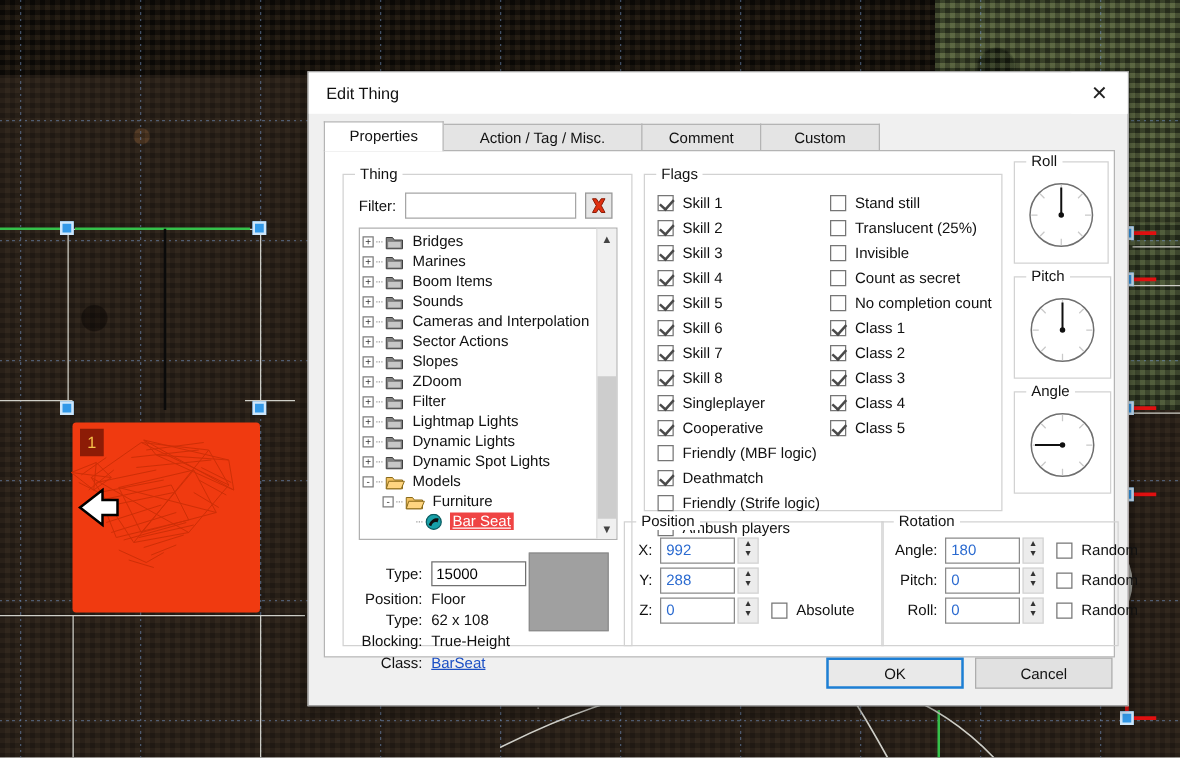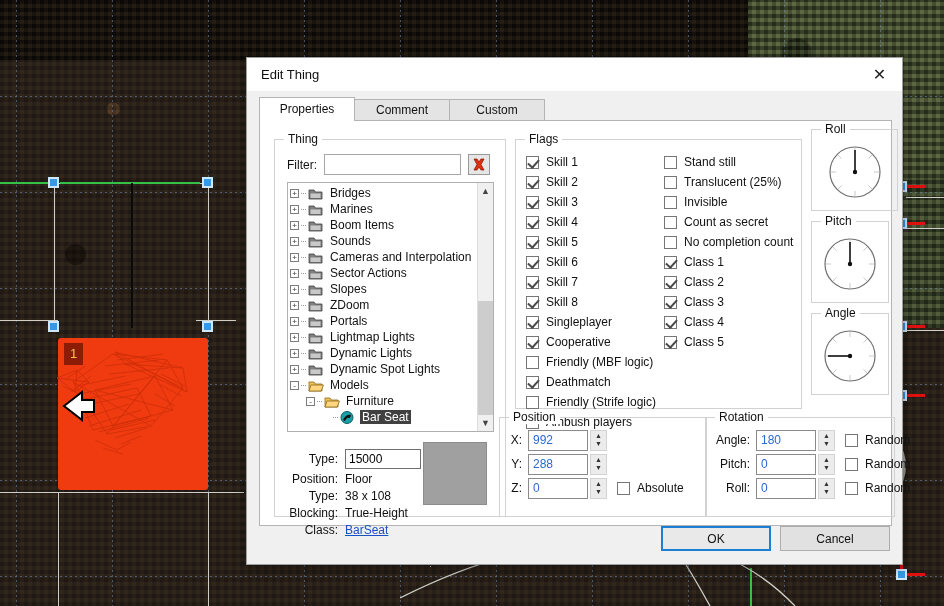--- a/index.html
+++ b/index.html
@@ -176,21 +176,21 @@
   .group { position: absolute; border: 1px solid #d2d2d2; }
   .group > .glabel {
     position: absolute; top: -8px; left: 9px;
     background: #fff; padding: 0 4px; font-size: 12px; color: #111;
   }
 
   #grp-thing  { left: 14px;  top: 18px;  width: 232px; height: 378px; }
   #grp-flags  { left: 255px; top: 18px;  width: 287px; height: 270px; }
   #grp-pos    { left: 239px; top: 296px; width: 208px; height: 100px; }
   #grp-rot    { left: 445px; top: 296px; width: 190px; height: 100px; }
-  #grp-roll   { left: 551px; top: 8px;   width: 87px;  height: 82px;  }
+  #grp-roll   { left: 551px; top: 8px;   width: 76px;  height: 82px;  }
   #grp-pitch  { left: 551px; top: 100px; width: 78px;  height: 82px;  }
   #grp-angle  { left: 551px; top: 192px; width: 78px;  height: 82px;  }
 
   
   #filter-row {
     position: absolute; left: 12px; top: 14px;
     display: flex; align-items: center; gap: 7px;
   }
   #filter-label { font-size: 12px; }
   #filter-input {
@@ -227,21 +227,21 @@
     background: #fff; margin-right: 2px;
     font-size: 8px; line-height: 7px; text-align: center;
     color: #333; flex: 0 0 auto; cursor: pointer;
   }
   .tdots { width: 5px; border-top: 1px dotted #9a9a9a; margin-right: 2px; flex: 0 0 auto; }
   .tfolder {
     width: 16px; height: 13px; margin-right: 4px; flex: 0 0 auto;
     position: relative;
   }
   .tlabel { padding: 0 2px; }
-  .tnode.selected .tlabel { background: #404040; color: #fff; }
+  .tnode.selected .tlabel { background: #ef4444; color: #fff; text-decoration: underline; }
 
   #tree-scroll {
     width: 16px; background: #f0f0f0; border-left: 1px solid #ddd;
     position: relative; flex: 0 0 auto; cursor: pointer;
   }
   .sb-arrow {
     height: 16px; display: flex; align-items: center; justify-content: center;
     font-size: 9px; color: #444;
   }
   #sb-thumb {
@@ -419,20 +419,21 @@
 
   <div id="dialog">
 
     <div id="titlebar">
       <div id="dialog-title">Edit Thing</div>
       <div id="close-btn">✕</div>
     </div>
 
     <div id="tabstrip">
       <div class="tab active">Properties</div>
+      <div class="tab" style="min-width:160px">Action / Tag / Misc.</div>
       <div class="tab">Comment</div>
       <div class="tab">Custom</div>
     </div>
 
     <div id="tabpanel">
 
       <div class="group" id="grp-thing">
         <div class="glabel">Thing</div>
 
         <div id="filter-row">
@@ -519,21 +520,21 @@
                   </svg></div>
                 <span class="tlabel">ZDoom</span>
               </div>
               <div class="tnode" style="padding-left: 0px;">
                 <div class="texp">+</div>
                 <div class="tdots"></div>
                 <div class="tfolder"><svg width="16" height="13" viewBox="0 0 16 13">
                     <path d="M1,3 L6,3 L7.5,5 L14,5 L14,12 L1,12 Z" fill="#808080" stroke="#3f3f3f" stroke-width="0.8"></path>
                     <rect x="2.5" y="6.5" width="10" height="4.5" fill="#c8c8c8"></rect>
                   </svg></div>
-                <span class="tlabel">Portals</span>
+                <span class="tlabel">Filter</span>
               </div>
               <div class="tnode" style="padding-left: 0px;">
                 <div class="texp">+</div>
                 <div class="tdots"></div>
                 <div class="tfolder"><svg width="16" height="13" viewBox="0 0 16 13">
                     <path d="M1,3 L6,3 L7.5,5 L14,5 L14,12 L1,12 Z" fill="#808080" stroke="#3f3f3f" stroke-width="0.8"></path>
                     <rect x="2.5" y="6.5" width="10" height="4.5" fill="#c8c8c8"></rect>
                   </svg></div>
                 <span class="tlabel">Lightmap Lights</span>
               </div>
@@ -594,21 +595,21 @@
           <div class="irow" style="height:22px">
             <div class="ikey">Type:</div>
             <input id="type-input" type="text" value="15000" style="">
           </div>
           <div class="irow">
             <div class="ikey">Position:</div>
             <div class="ival">Floor</div>
           </div>
           <div class="irow">
             <div class="ikey">Type:</div>
-            <div class="ival">38 x 108</div>
+            <div class="ival">62 x 108</div>
           </div>
           <div class="irow">
             <div class="ikey">Blocking:</div>
             <div class="ival">True-Height</div>
           </div>
           <div class="irow">
             <div class="ikey">Class:</div>
             <div class="ival link">BarSeat</div>
           </div>
         </div>

